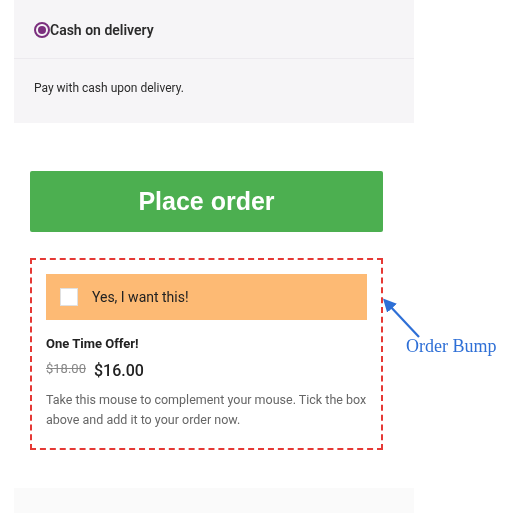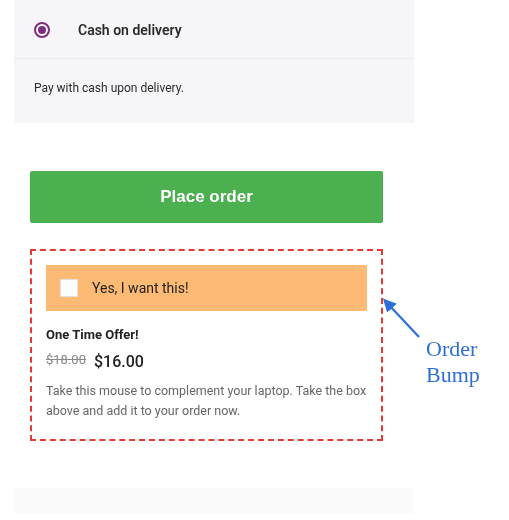--- a/index.html
+++ b/index.html
@@ -15,21 +15,21 @@
     .payment-box {
       background: #f6f5f7;
       width: 400px;
       margin-left: 14px;
     }
     .payment-method {
       padding: 22px 20px 20px 20px;
       border-bottom: 1px solid #eceaee;
       display: flex;
       align-items: center;
-      gap: 28px;
+      gap: 0;
     }
     .radio-outer {
       width: 16px;
       height: 16px;
       border-radius: 50%;
       border: 2px solid #7b2f7e;
       display: flex;
       align-items: center;
       justify-content: center;
       flex-shrink: 0;
@@ -53,21 +53,21 @@
     .checkout-container {
       width: 385px;
       margin-left: 14px;
       margin-top: 32px;
       padding: 16px 16px 12px 16px;
     }
     .place-order-btn {
       width: 100%;
       background: #4caf50;
       color: #fff;
-      font-size: 17px;
+      font-size: 25px;
       font-weight: 600;
       text-align: center;
       padding: 16px 0;
       border: none;
       cursor: pointer;
       border-radius: 2px;
     }
     .bump-box {
       margin-top: 26px;
       border: 2.2px dashed #e53935;
@@ -120,22 +120,21 @@
       font-size: 12.5px;
       color: #666;
       line-height: 1.6;
     }
     .annotation {
       position: absolute;
       left: 406px;
       top: 336px;
       font-family: "Times New Roman", Times, serif;
       color: #2e6fd6;
-      font-size: 22px;
-      margin-left: 20px;
+      font-size: 18px;
     }
     .arrow {
       position: absolute;
       left: 381px;
       top: 295px;
       pointer-events: none;
     }
     .faint-bar {
       position: absolute;
       left: 14px;
@@ -164,21 +163,21 @@
   <div class="bump-box">
     <div class="bump-accept">
       <span class="bump-checkbox"></span>
       <span class="bump-accept-label">Yes, I want this!</span>
     </div>
     <div class="bump-title">One Time Offer!</div>
     <div class="bump-price-row">
       <span class="bump-price-old">$18.00</span>
       <span class="bump-price-new">$16.00</span>
     </div>
-    <div class="bump-desc">Take this mouse to complement your laptop. Take the box above and add it to your order now.</div>
+    <div class="bump-desc">Take this mouse to complement your mouse. Tick the box above and add it to your order now.</div>
   </div>
 </div>
 
 <svg class="arrow" width="50" height="50">
   <defs>
     <marker id="ah" markerWidth="8" markerHeight="8" refX="2" refY="3" orient="auto">
       <path d="M0,0 L6,3 L0,6 Z" fill="#2e6fd6"></path>
     </marker>
   </defs>
   <line x1="38" y1="42" x2="8" y2="10" stroke="#2e6fd6" stroke-width="2.2" marker-end="url(#ah)"></line>

